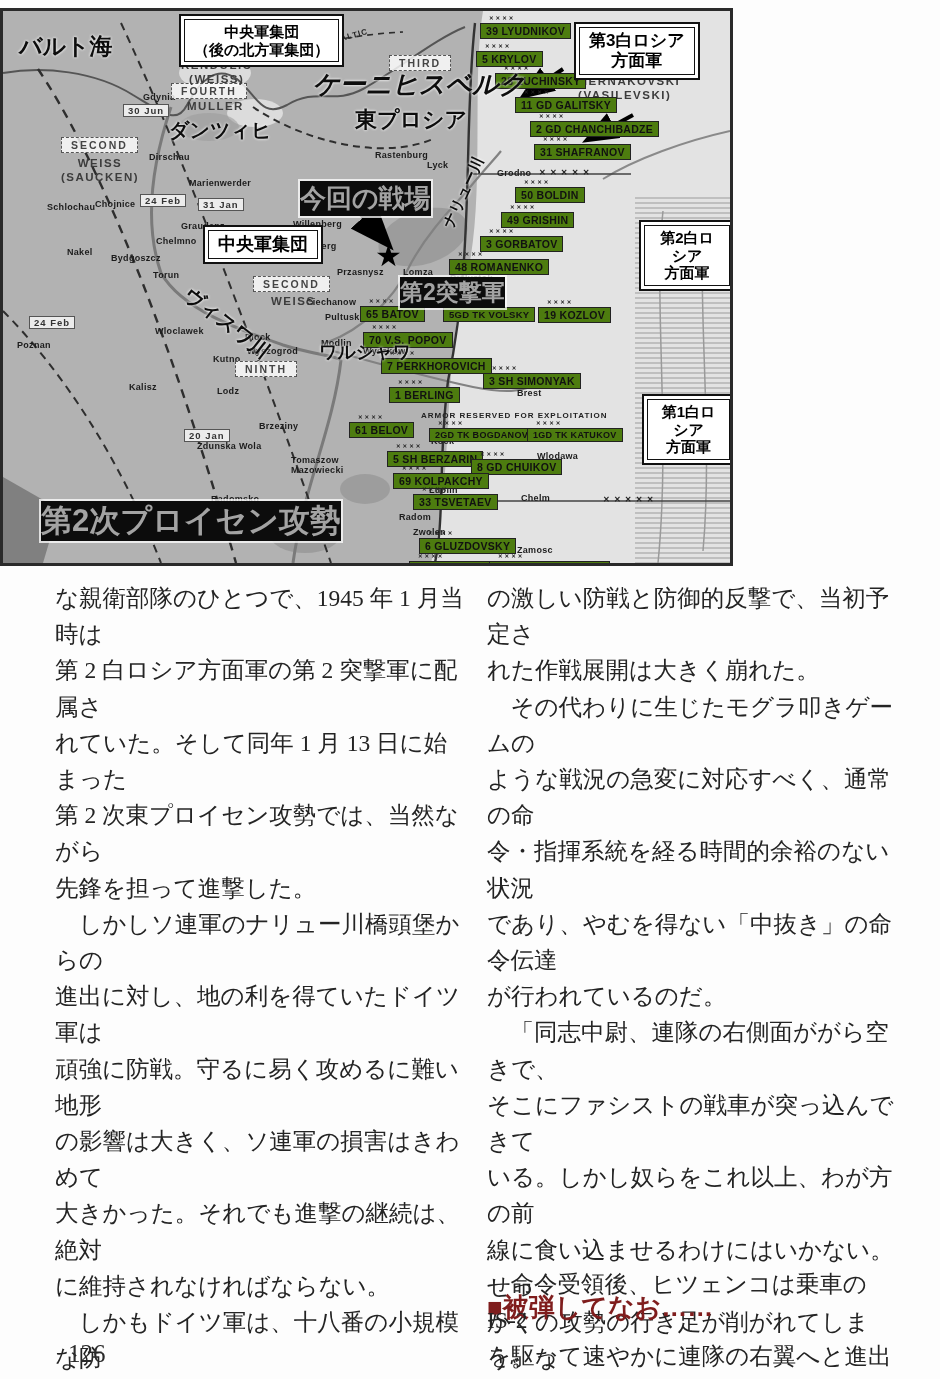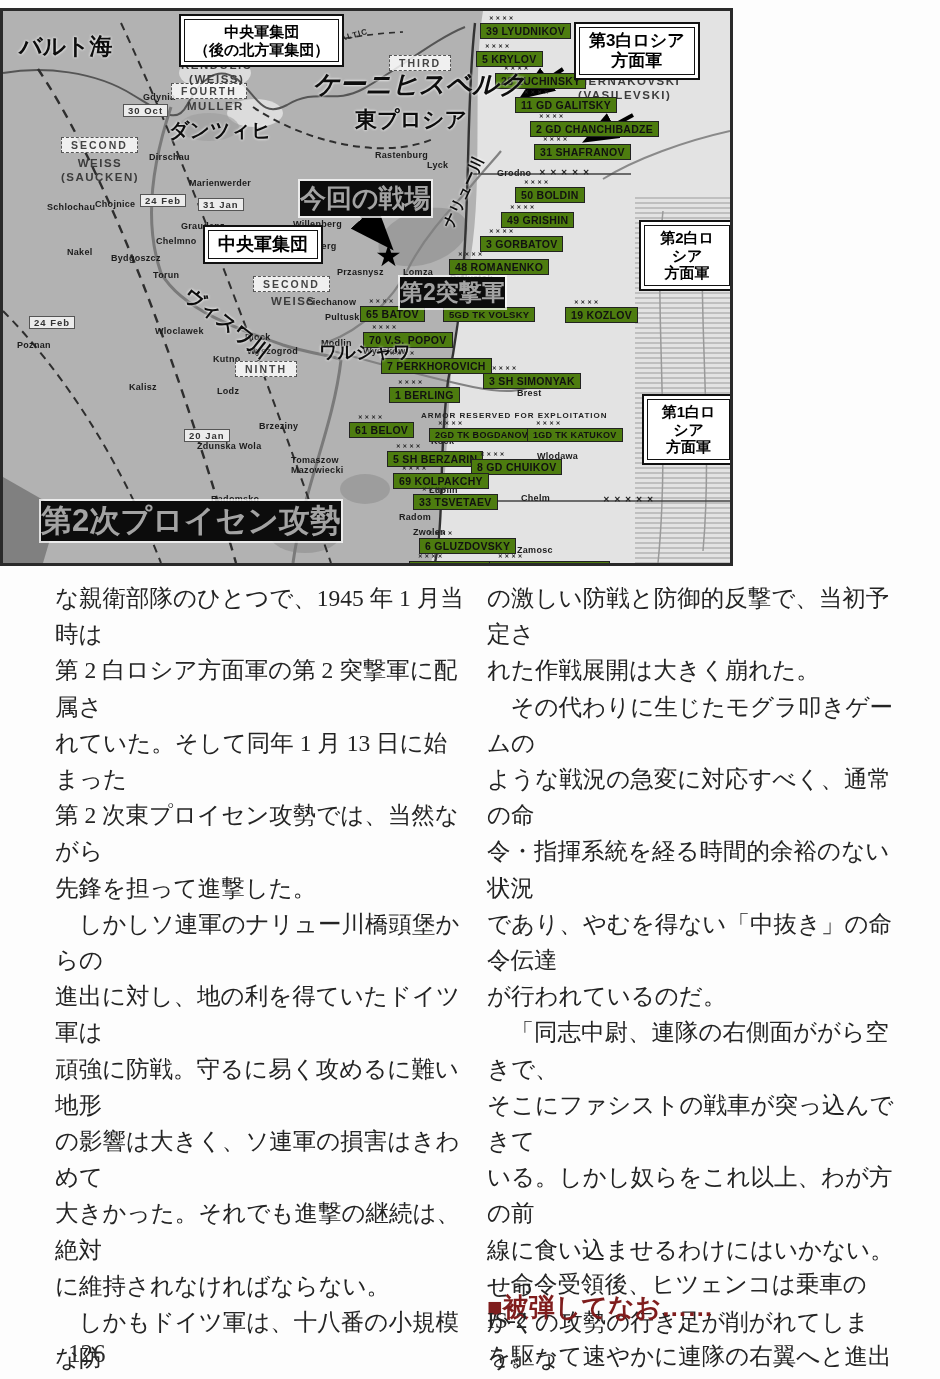--- a/index.html
+++ b/index.html
@@ -148,21 +148,21 @@
       </div>
     <div>
 
     <span class="misc-label" style="position: absolute; left: 418px; top: 400px;">ARMOR RESERVED FOR EXPLOITATION</span>
         <span class="misc-label" style="position: absolute; left: 300px; top: 34px; transform: rotate(-16deg); transform-origin: 0px 0px;">FIRST BALTIC</span>
         <span class="misc-label" style="position: absolute; left: 536px; top: 157px;">✕ ✕ ✕ ✕ ✕</span>
         <span class="misc-label" style="position: absolute; left: 600px; top: 484px;">✕ ✕ ✕ ✕ ✕</span>
       </div>
     <div>
 
-    <span class="date-box" style="position: absolute; left: 120px; top: 93px;">30 Oct</span>
+    <span class="date-box" style="position: absolute; left: 120px; top: 93px;">30 Jun</span>
         <span class="date-box" style="position: absolute; left: 137px; top: 183px;">24 Feb</span>
         <span class="date-box" style="position: absolute; left: 195px; top: 187px;">31 Jan</span>
         <span class="date-box" style="position: absolute; left: 26px; top: 305px;">24 Feb</span>
         <span class="date-box" style="position: absolute; left: 181px; top: 418px;">20 Jan</span>
       </div>
     <div>
 
     <span class="ghost-box" style="position: absolute; left: 168px; top: 72px;">FOURTH</span>
         <span class="ghost-box" style="position: absolute; left: 386px; top: 44px;">THIRD</span>
         <span class="ghost-box" style="position: absolute; left: 58px; top: 126px;">SECOND</span>
@@ -191,21 +191,21 @@
         <span class="unit-box" style="position: absolute; left: 492px; top: 62px;">28 LUCHINSKY</span>
         <span class="unit-box" style="position: absolute; left: 512px; top: 86px;">11 GD GALITSKY</span>
         <span class="unit-box" style="position: absolute; left: 527px; top: 110px;">2 GD CHANCHIBADZE</span>
         <span class="unit-box" style="position: absolute; left: 531px; top: 133px;">31 SHAFRANOV</span>
         <span class="unit-box" style="position: absolute; left: 512px; top: 176px;">50 BOLDIN</span>
         <span class="unit-box" style="position: absolute; left: 498px; top: 201px;">49 GRISHIN</span>
         <span class="unit-box" style="position: absolute; left: 477px; top: 225px;">3 GORBATOV</span>
         <span class="unit-box" style="position: absolute; left: 446px; top: 248px;">48 ROMANENKO</span>
         <span class="unit-box" style="position: absolute; left: 357px; top: 295px;">65 BATOV</span>
         <span class="unit-box" style="position: absolute; left: 440px; top: 296px; font-size: 9.5px;">5GD TK VOLSKY</span>
-        <span class="unit-box" style="position: absolute; left: 562px; top: 296px;">19 KOZLOV</span>
+        <span class="unit-box" style="position: absolute; left: 535px; top: 296px;">19 KOZLOV</span>
         <span class="unit-box" style="position: absolute; left: 360px; top: 321px;">70 V.S. POPOV</span>
         <span class="unit-box" style="position: absolute; left: 378px; top: 347px;">7 PERKHOROVICH</span>
         <span class="unit-box" style="position: absolute; left: 480px; top: 362px;">3 SH SIMONYAK</span>
         <span class="unit-box" style="position: absolute; left: 386px; top: 376px;">1 BERLING</span>
         <span class="unit-box" style="position: absolute; left: 346px; top: 411px;">61 BELOV</span>
         <span class="unit-box" style="position: absolute; left: 426px; top: 417px; font-size: 9px;">2GD TK BOGDANOV</span>
         <span class="unit-box" style="position: absolute; left: 524px; top: 417px; font-size: 9px;">1GD TK KATUKOV</span>
         <span class="unit-box" style="position: absolute; left: 384px; top: 440px;">5 SH BERZARIN</span>
         <span class="unit-box" style="position: absolute; left: 468px; top: 448px;">8 GD CHUIKOV</span>
         <span class="unit-box" style="position: absolute; left: 390px; top: 462px;">69 KOLPAKCHY</span>

